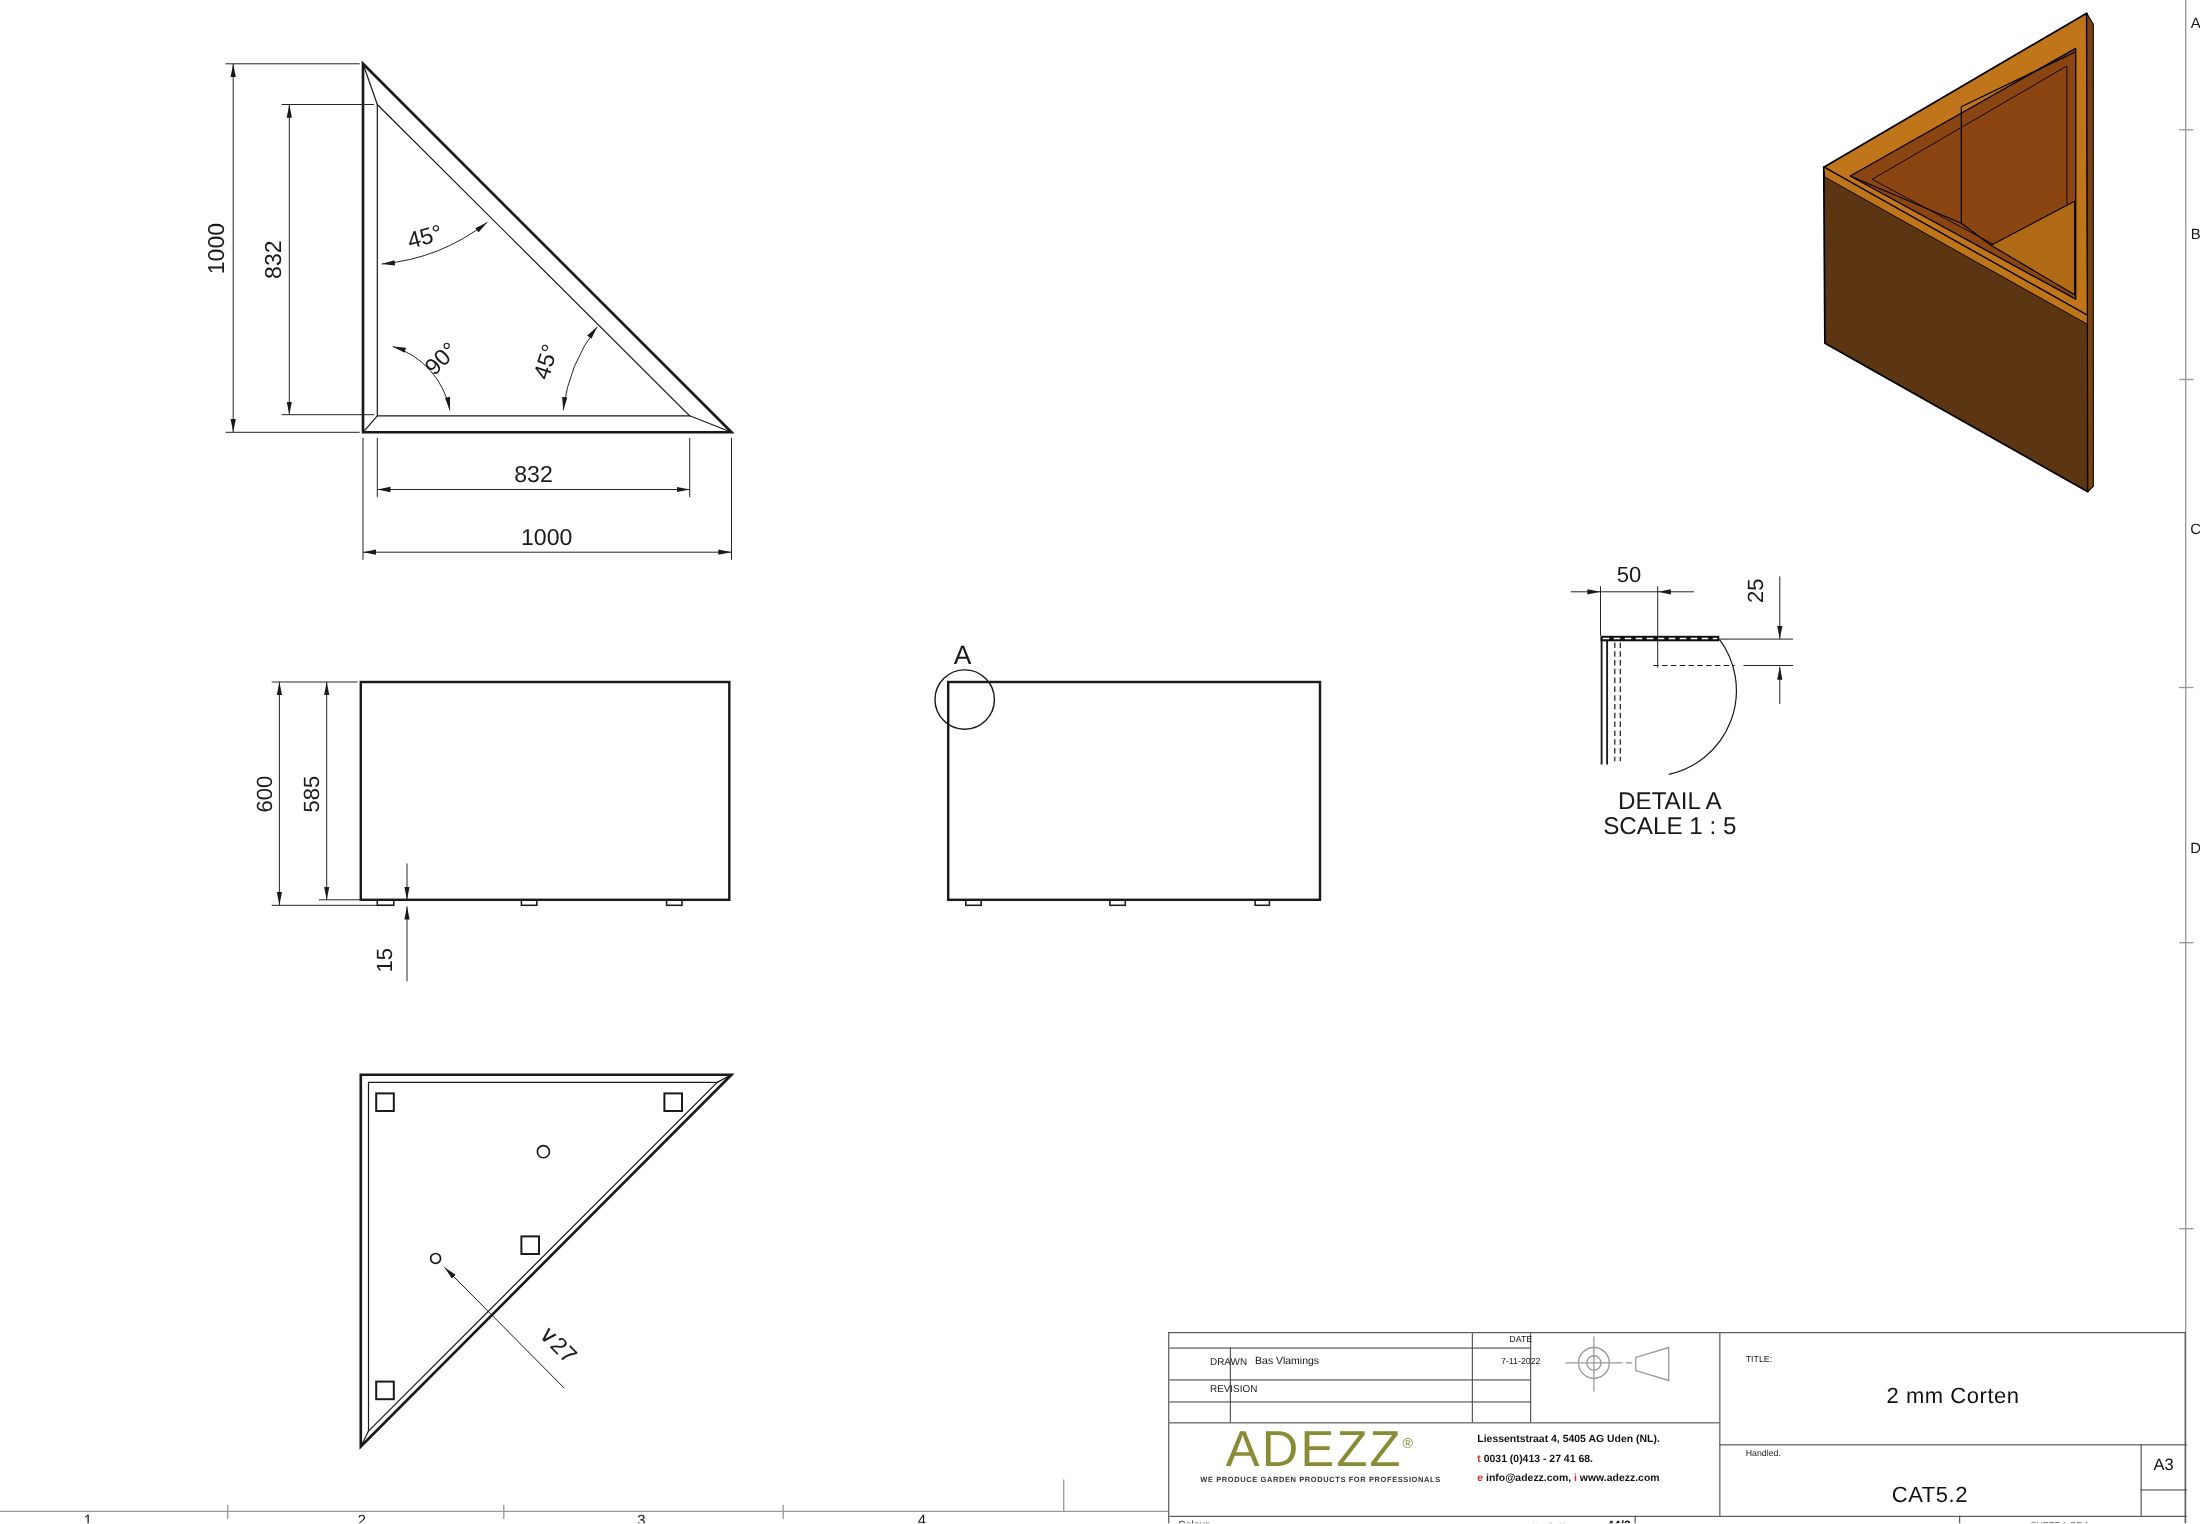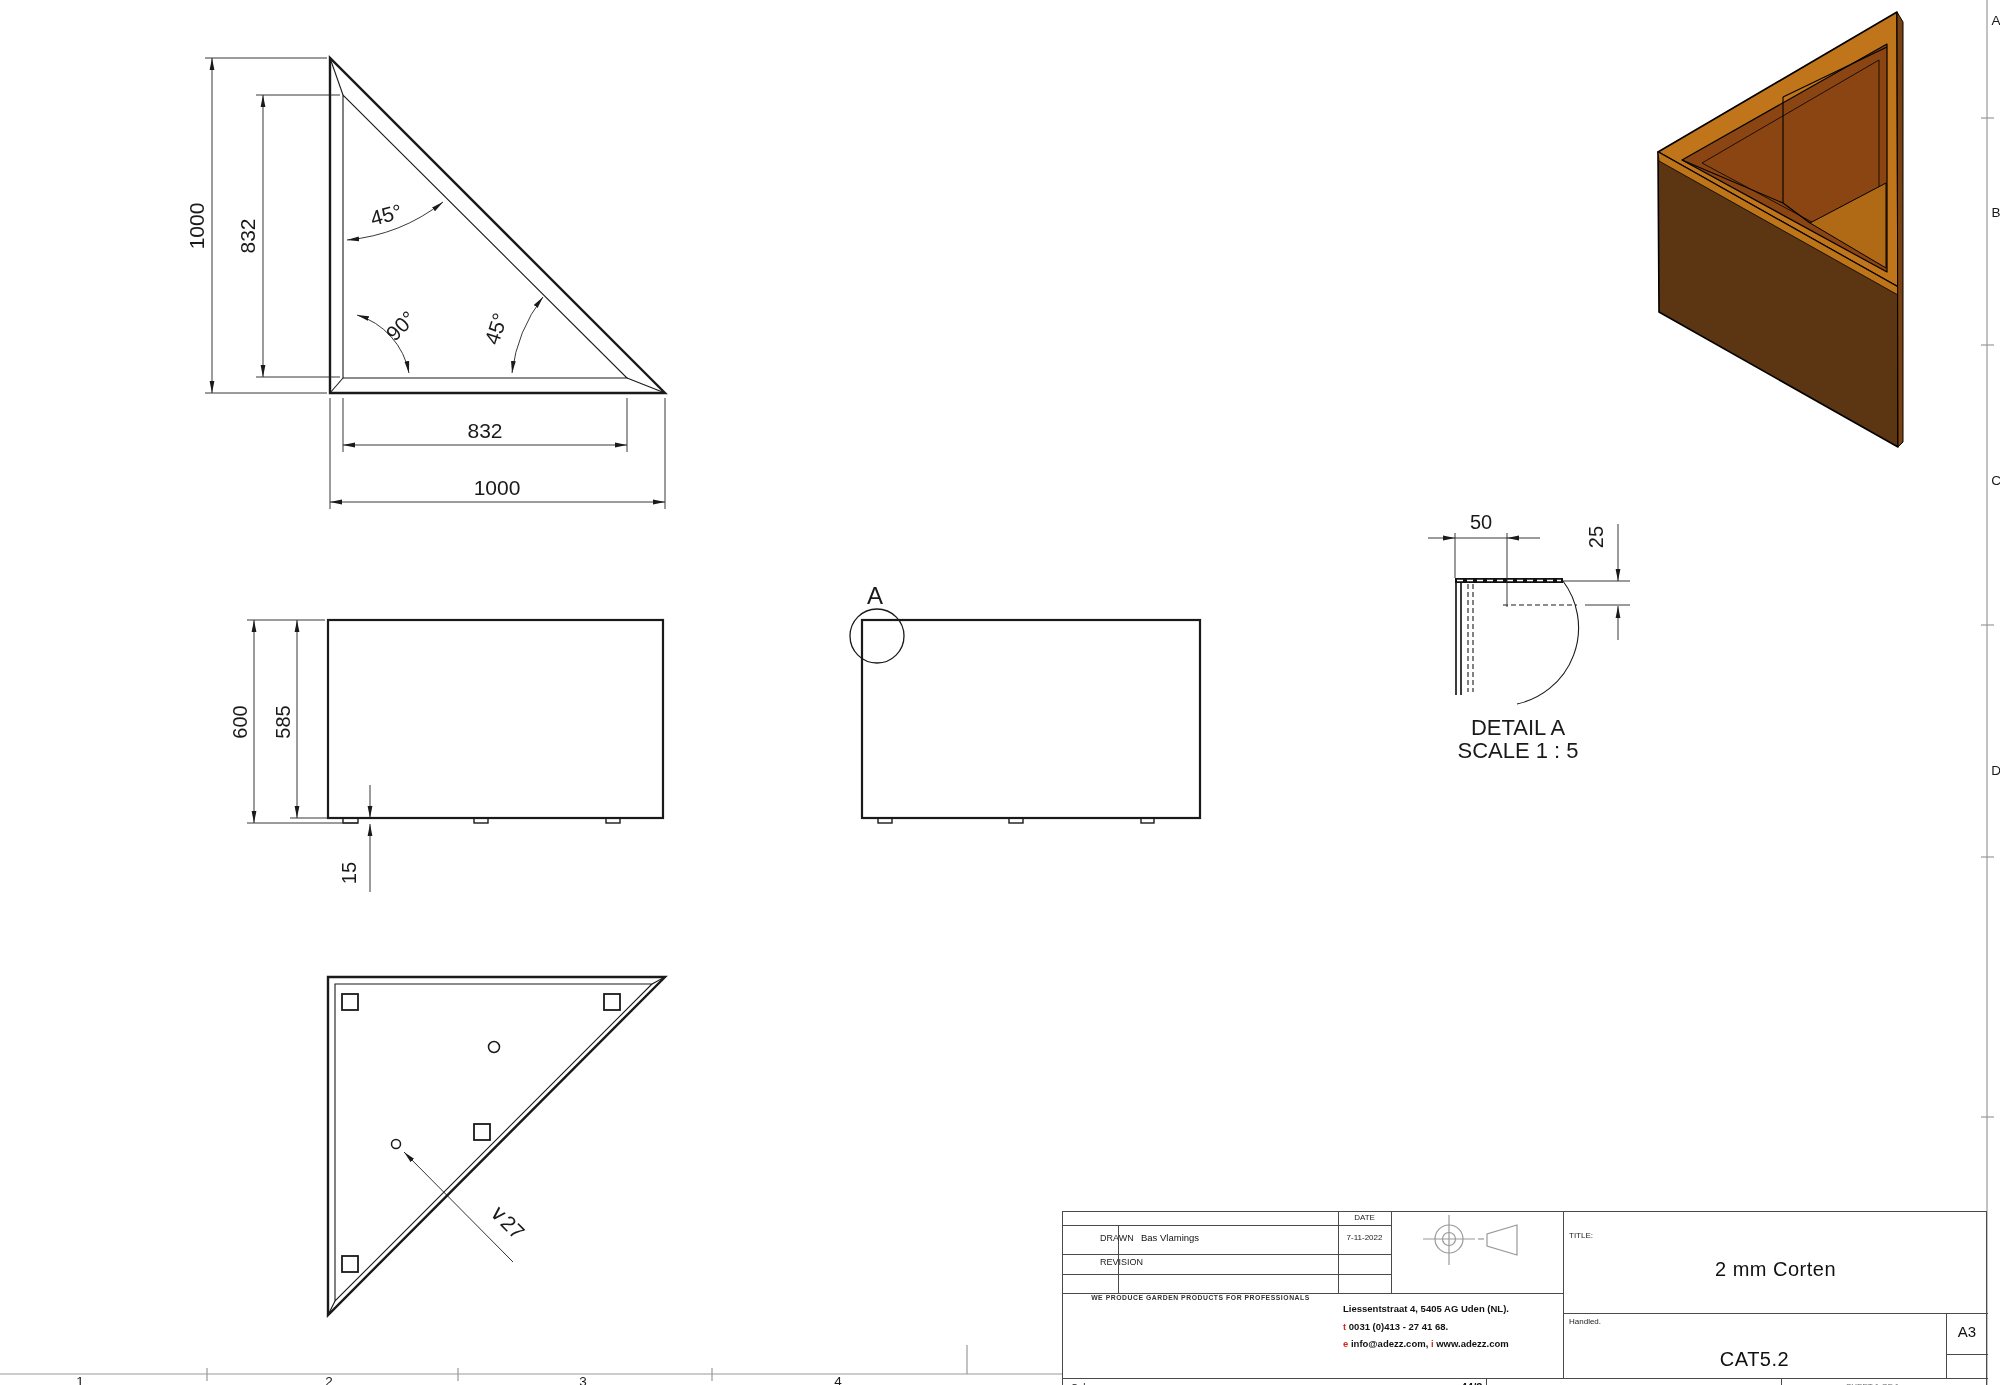--- a/index.html
+++ b/index.html
@@ -4,21 +4,21 @@
 <style>
   html,body{margin:0;padding:0;background:#fff;}
   #stage{position:relative;width:2000px;height:1385px;background:#ffffff;overflow:hidden;
          font-family:"Liberation Sans",sans-serif;}
   #stage svg text{font-family:"Liberation Sans",sans-serif;fill:#1a1a1a;}
   
   .tb{position:absolute;left:1062px;top:1211px;width:925px;height:200px;
       border:1px solid #4a4a4a;border-bottom:none;box-sizing:border-box;color:#111;}
   .ln{position:absolute;background:#4a4a4a;}
   .cell{position:absolute;white-space:nowrap;line-height:1.1;}
-  .lbl8{font-size:8px;color:#222;}
+  .lbl8{font-size:8px;color:#222;padding-left:18px;}
   .lbl9{font-size:9px;color:#222;padding-left:32px;}
   .val9{font-size:9.5px;color:#111;}
   .ctr{text-align:center;}
   .big20{font-size:20px;letter-spacing:.5px;color:#111;margin-top:12px;}
   .a3{font-size:15px;}
   .adezz-wrap{position:absolute;left:0;top:81px;width:275px;height:85px;text-align:center;}
   .adezz-logo{font-size:46px;letter-spacing:2px;color:#8a8b35;line-height:1.05;}
   .adezz-reg{font-size:13px;vertical-align:super;color:#8a8b35;}
   .adezz-tag{font-size:6.8px;font-weight:bold;letter-spacing:.55px;color:#333;margin-top:1px;}
   .addr{position:absolute;left:280px;top:88px;font-size:9.5px;line-height:1.85;color:#111;font-weight:bold;}
@@ -230,20 +230,21 @@
       <line x1="32" y1="27" x2="84" y2="27"></line>
       <line x1="58" y1="3" x2="58" y2="53"></line>
       <circle cx="58" cy="27" r="14"></circle>
       <circle cx="58" cy="27" r="6.5"></circle>
       <line x1="87" y1="27" x2="93" y2="27"></line>
       <polygon points="96,22 96,34 126,43 126,13"></polygon>
     </g>
   </svg>
 
   <div class="adezz-wrap">
+    <div class="adezz-logo"><span>ADEZZ</span><span class="adezz-reg">®</span></div>
     <div class="adezz-tag">WE PRODUCE GARDEN PRODUCTS FOR PROFESSIONALS</div>
   </div>
   <div class="addr">
     <div>Liessentstraat 4, 5405 AG Uden (NL).</div>
     <div><span class="red">t</span> <span>0031 (0)413 - 27 41 68.</span></div>
     <div><span class="red">e</span> <span>info@adezz.com,</span> <span class="red">i</span> <span>www.adezz.com</span></div>
   </div>
 
   <div class="cell lbl8" style="left:506px;top:20px">TITLE:</div>
   <div class="cell big20 ctr" style="left:500px;top:34px;width:425px">2 mm Corten</div>

